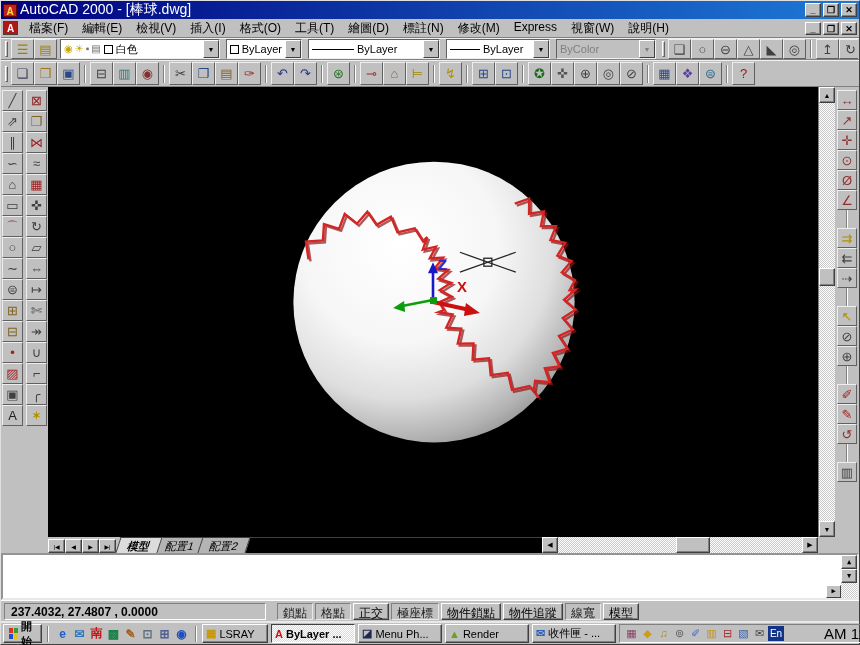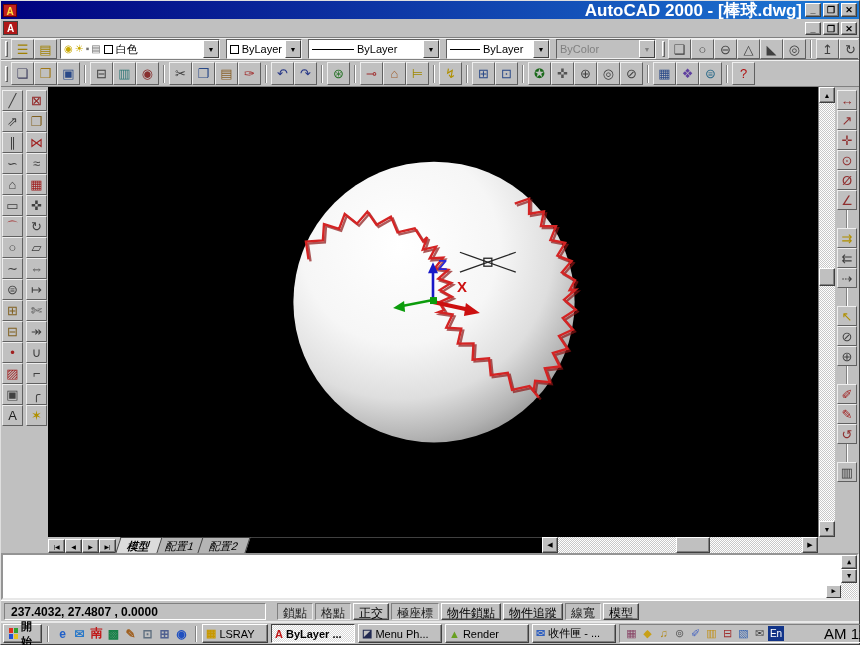--- a/index.html
+++ b/index.html
@@ -6,21 +6,21 @@
   html,body { width:860px; height:645px; overflow:hidden; }
   body { font-family:"Liberation Sans",sans-serif; background:#c0c0c0; color:#000; }
   .app { width:860px; height:645px; display:flex; flex-direction:column;
          border:1px solid; border-color:#dfdfdf #404040 #404040 #dfdfdf; }
 
   
   .titlebar { height:18px; background:linear-gradient(to right,#00007e,#1e7ad6);
               display:flex; align-items:center; padding:1px 2px; gap:3px; flex:0 0 auto; }
   .app-logo { width:14px; height:13px; background:#c02020; color:#ffe040; font-size:10px; font-weight:bold;
               line-height:13px; text-align:center; border:1px solid #600; }
-  .title-text { color:#fff; font-size:17px; font-weight:bold; flex:1; white-space:nowrap; overflow:hidden;text-align:right; }
+  .title-text { color:#fff; font-size:14px; font-weight:normal; flex:1; white-space:nowrap; overflow:hidden; }
   .winctl { width:16px; height:14px; background:#c0c0c0; border:1px solid; border-color:#fff #404040 #404040 #fff;
             box-shadow:inset -1px -1px 0 #808080; font-size:9px; line-height:12px; text-align:center; font-weight:bold; }
   .ctlrow { display:flex; gap:2px; }
 
   
   .menubar { height:19px; display:flex; align-items:center; font-size:12px; padding:0 2px;
              border-bottom:1px solid #808080; flex:0 0 auto; }
   .doc-icon { width:15px; height:14px; background:#b01818; color:#fff; font-size:10px; font-weight:bold;
               text-align:center; line-height:14px; margin-right:4px; border:1px solid #404040; }
   .menu-item { padding:2px 7px; white-space:nowrap; }
@@ -135,20 +135,34 @@
     <div class="title-text">AutoCAD 2000 - [棒球.dwg]</div>
     <div class="ctlrow">
         <div class="winctl">_</div>
         <div class="winctl">❐</div>
         <div class="winctl">✕</div>
       </div>
   </div>
 
   <div class="menubar">
     <div class="doc-icon">A</div>
+    <div style="display:flex">
+        <div class="menu-item">檔案(F)</div>
+        <div class="menu-item">編輯(E)</div>
+        <div class="menu-item">檢視(V)</div>
+        <div class="menu-item">插入(I)</div>
+        <div class="menu-item">格式(O)</div>
+        <div class="menu-item">工具(T)</div>
+        <div class="menu-item">繪圖(D)</div>
+        <div class="menu-item">標註(N)</div>
+        <div class="menu-item">修改(M)</div>
+        <div class="menu-item">Express</div>
+        <div class="menu-item">視窗(W)</div>
+        <div class="menu-item">說明(H)</div>
+      </div>
     <div class="ctlrow">
         <div class="winctl">_</div>
         <div class="winctl">❐</div>
         <div class="winctl">✕</div>
       </div>
   </div>
 
   <div class="tbrow row1">
     <div class="grip"></div>
     <div style="display:flex">

